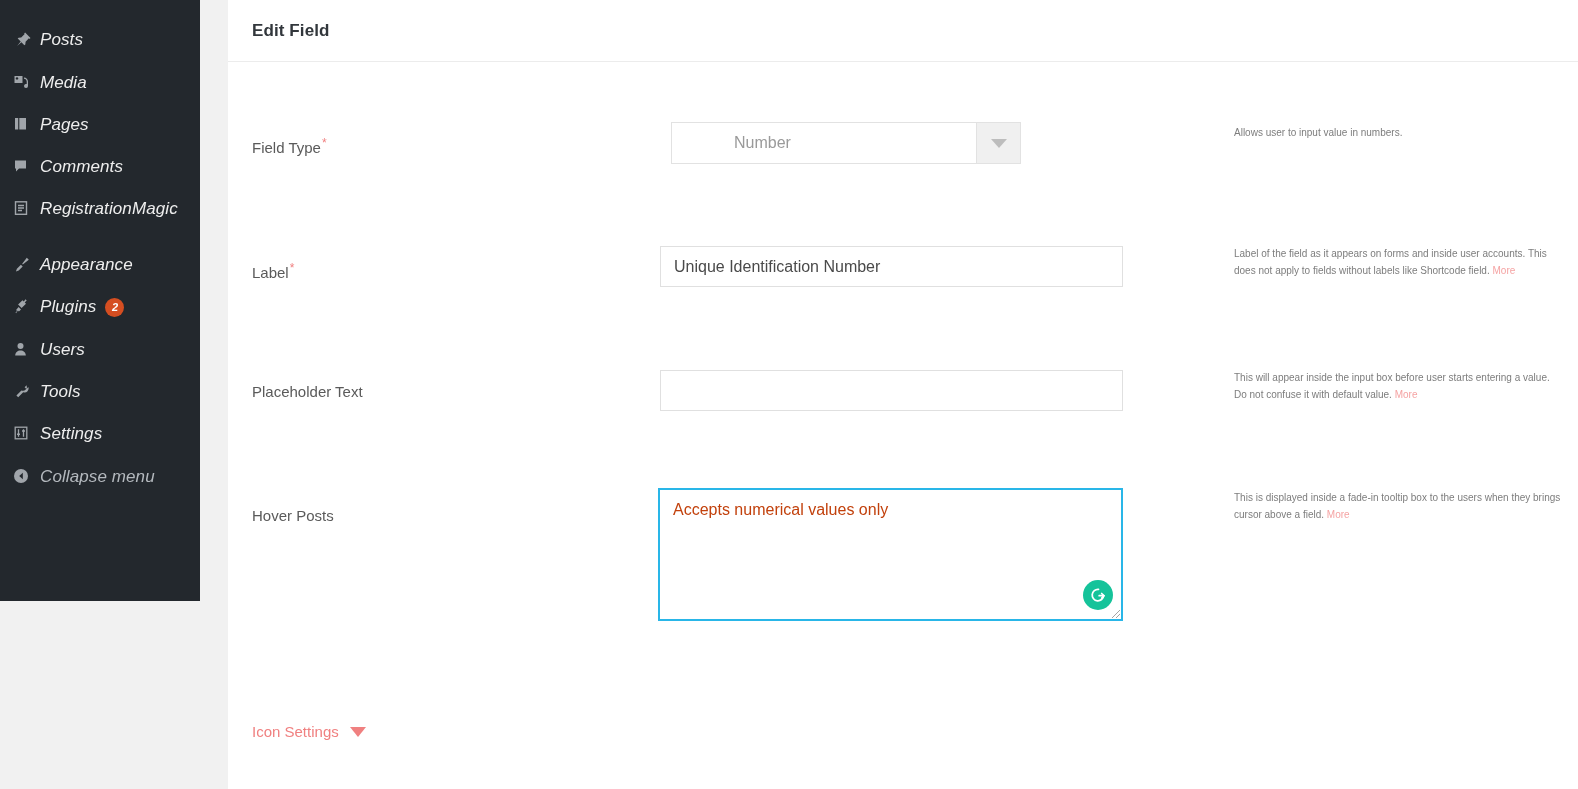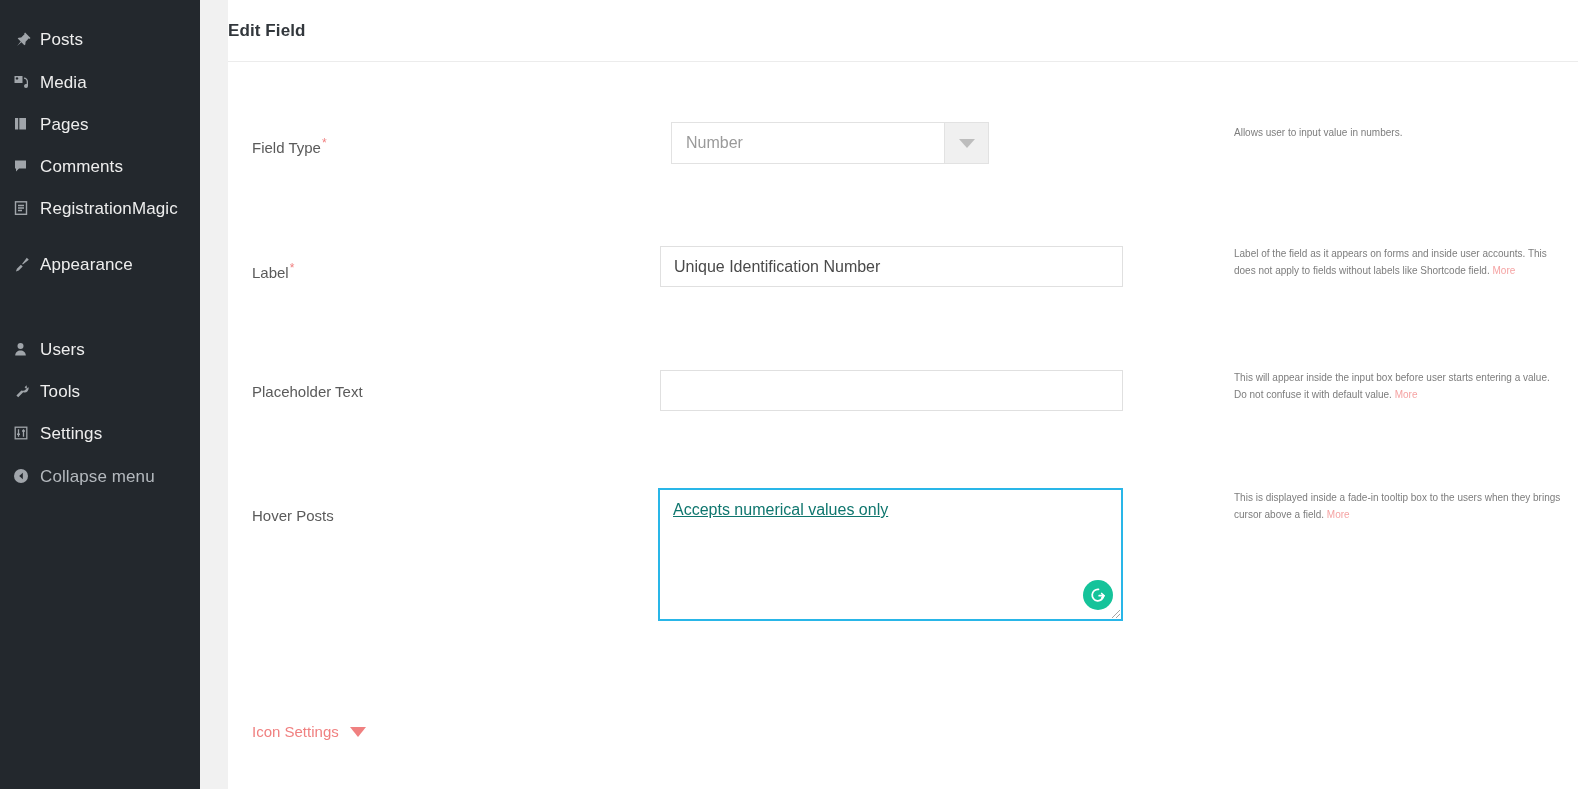--- a/index.html
+++ b/index.html
@@ -9,23 +9,24 @@
     overflow: hidden;
     background: #f1f1f1;
     font-family: "Liberation Sans", sans-serif;
   }
 
   #app { position: relative; width: 1578px; height: 789px; }
 
   
   #sidebar {
     position: absolute; left: 0; top: 0;
-    width: 200px; height: 789px;
+    width: 200px; height: 601px;
     background: #23282d;
     overflow: hidden;
+    font-style: italic;
   }
   .menu-item {
     position: absolute; left: 0; width: 200px; height: 34px;
     display: flex; align-items: center;
     padding-left: 12px;
     cursor: pointer;
   }
   .menu-icon {
     width: 28px; height: 22px;
     display: flex; align-items: center; justify-content: flex-start;
@@ -67,20 +68,21 @@
     background: #ffffff;
   }
 
   #panel-header {
     position: absolute; left: 0; top: 0;
     width: 1350px; height: 62px;
     border-bottom: 1px solid #ececec;
     display: flex; align-items: center;
   }
   #panel-title {
+    margin-left: 24px;
     font-size: 17px;
     font-weight: 700;
     color: #32373c;
     letter-spacing: 0.1px;
   }
 
   
   .row { position: absolute; left: 0; width: 1350px; }
   .row-label {
     position: absolute; left: 24px;
@@ -95,23 +97,24 @@
     line-height: 0;
     margin-left: 1px;
   }
 
   .field-wrap { position: absolute; }
 
   
   .select-box {
     position: relative;
     display: flex;
-    width: 318px; height: 42px;
+    width: 350px; height: 42px;
     border: 1px solid #e2e2e2;
     background: #fff;
+    padding-left: 48px;
   }
   .select-value {
     flex: 1;
     display: flex; align-items: center;
     padding-left: 14px;
     font-size: 16px;
     color: #9a9a9a;
     background: #fff;
     overflow: hidden;
     white-space: nowrap;
@@ -144,26 +147,25 @@
   .text-input::placeholder { color: #b5b5b5; }
 
   
   .ta-wrap { position: relative; width: 465px; height: 133px; }
   .text-area {
     width: 465px; height: 133px;
     border: 2px solid #29b6e8;
     background: #fff;
     padding: 10px 13px;
     font-size: 16px;
-    color: #0f766e;
+    color: #c2410c;
     font-family: "Liberation Sans", sans-serif;
     resize: none;
     outline: none;
     line-height: 1.3;
-    text-decoration: underline;
   }
   .grammarly {
     position: absolute;
     right: 10px; bottom: 11px;
     width: 30px; height: 30px;
     border-radius: 50%;
     background: #15c39a;
     display: flex; align-items: center; justify-content: center;
     cursor: pointer;
   }
@@ -265,20 +267,29 @@
 
     <div class="menu-item" style="top:248px">
       <span class="menu-icon">
         <svg width="20" height="20" viewBox="0 0 20 20" fill="currentColor">
             <path d="M14.8 2.8l2 2-6 4.6-.6-.6zM8.9 9.7l1.8 1.8-4 4-2.8 1 1-2.8z"></path>
           </svg>
       </span>
       <span class="menu-label">Appearance</span>
     </div>
 
+    <div class="menu-item" style="top:290px">
+      <span class="menu-icon">
+        <svg width="20" height="20" viewBox="0 0 20 20" fill="currentColor">
+            <path d="M13.5 2.2l1.2 1.2-2 2 1.3 1.3-4.4 4.4-3.5-3.5L10.5 3.2l1.3 1.3zM6.6 10.1l2.4 2.4-2.1 2.1-1-1-1.8 2.6-.6-.6L5.1 14l-1-1z"></path>
+          </svg>
+      </span>
+      <span class="menu-label">Plugins</span>
+      <span class="badge">2</span>
+    </div>
 
     <div class="menu-item" style="top:333px">
       <span class="menu-icon">
         <svg width="20" height="20" viewBox="0 0 20 20" fill="currentColor">
             <circle cx="8.5" cy="6" r="3"></circle>
             <path d="M3.2 15.5c0-3 2.4-5 5.3-5s5.3 2 5.3 5z"></path>
           </svg>
       </span>
       <span class="menu-label">Users</span>
     </div>

